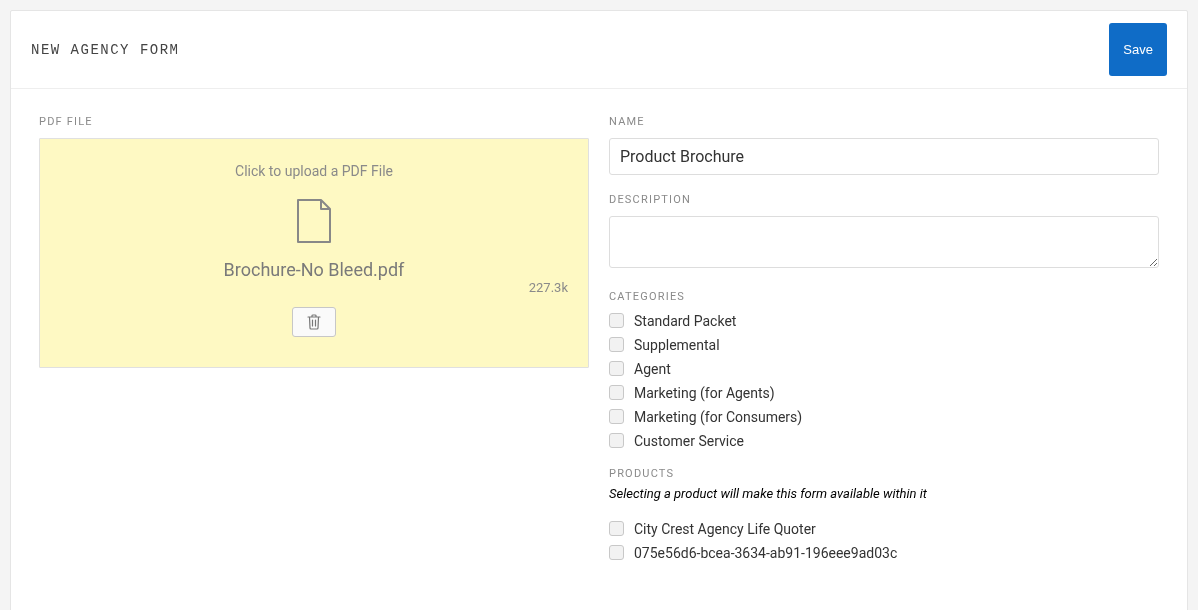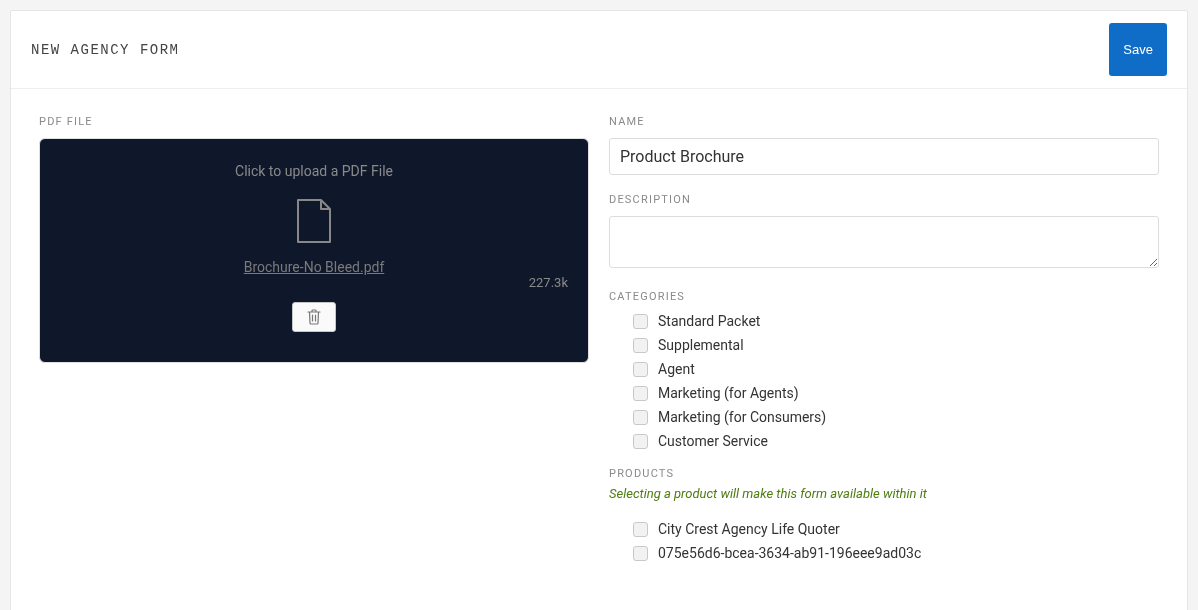--- a/index.html
+++ b/index.html
@@ -55,40 +55,39 @@
       min-width: 0;
     }
     .section-label {
       font-size: 11px;
       letter-spacing: 1.2px;
       color: #8a8a8a;
       margin-bottom: 10px;
       font-weight: 400;
     }
     .upload-box {
-      background: #0f172a;
+      background: #fef9c3;
       border: 1px solid #e0e0e0;
-      border-radius: 6px;
+      border-radius: 1px;
       padding: 24px 20px 30px 20px;
       text-align: center;
       cursor: pointer;
     }
     .upload-hint {
       color: #8a8a8a;
       font-size: 14px;
       margin-bottom: 20px;
     }
     .file-icon {
       display: inline-block;
       margin-bottom: 10px;
     }
     .file-name {
       color: #7a7a7a;
-      font-size: 14px;
-      text-decoration: underline;
+      font-size: 18px;
     }
     .file-size {
       color: #8a8a8a;
       font-size: 13px;
       margin-bottom: 12px;
       text-align: right;
     }
     .delete-btn {
       display: inline-flex;
       align-items: center;
@@ -115,42 +114,41 @@
     textarea.text-input {
       resize: both;
       min-height: 52px;
       height: 52px;
     }
     .checkbox-list {
       list-style: none;
     }
     .checkbox-list li {
       display: flex;
-      align-items: center;
+      align-items: flex-start;
       margin-bottom: 8px;
-      margin-left: 24px;
     }
     .chk {
       width: 15px;
       height: 15px;
       border: 1px solid #c8c8c8;
       background: #f2f2f2;
       border-radius: 3px;
       margin-right: 10px;
       cursor: pointer;
       flex-shrink: 0;
     }
     .checkbox-list span {
       font-size: 14px;
       color: #333;
     }
     .products-hint {
       font-size: 13px;
       font-style: italic;
-      color: #4d7c0f;
+      color: #000000;
       margin-top: -4px;
       margin-bottom: 20px;
     }
   </style>
 </head>
 <body>
 
 <div class="card">
   <div class="card-header">
     <h1>NEW AGENCY FORM</h1>

